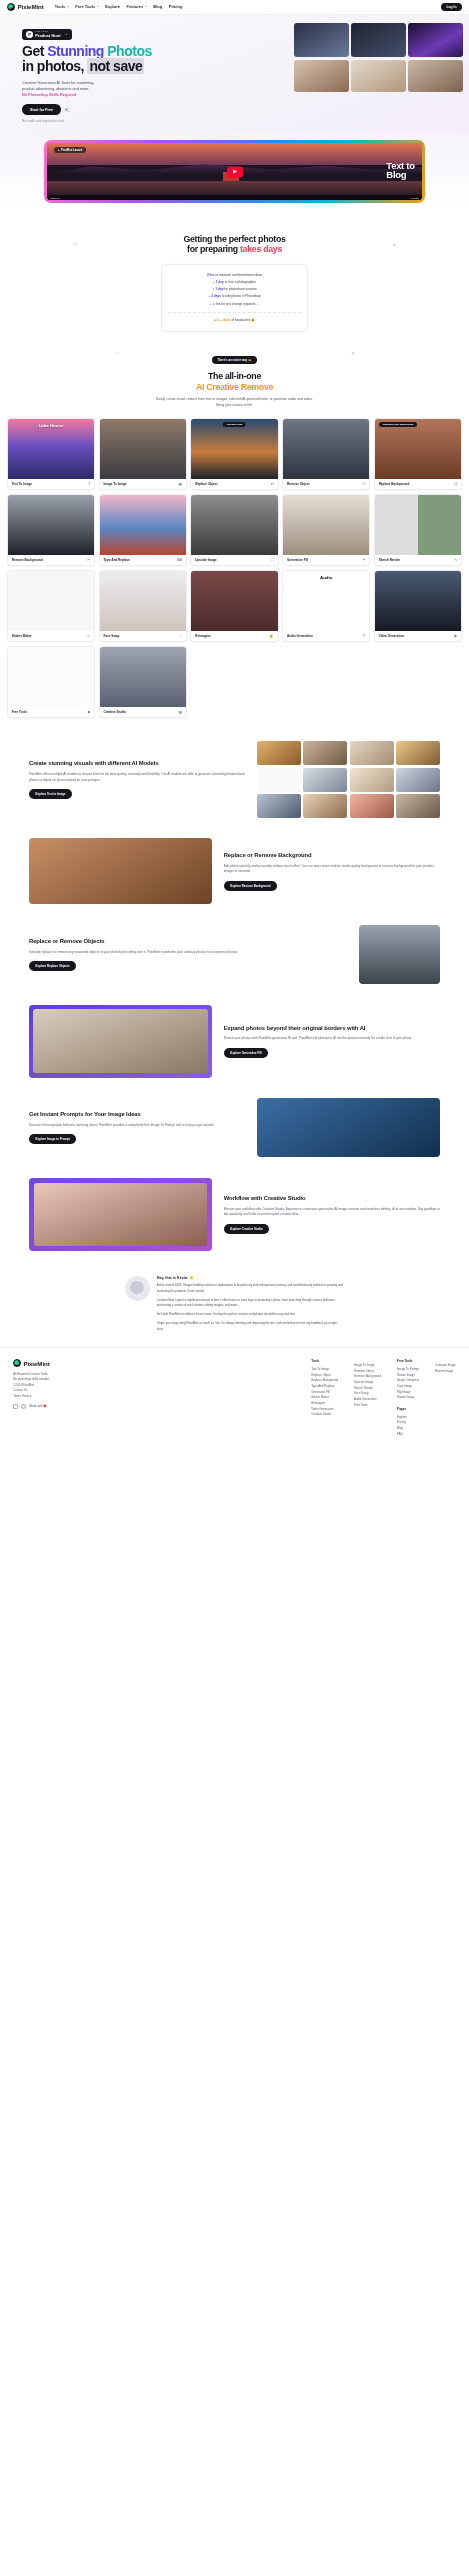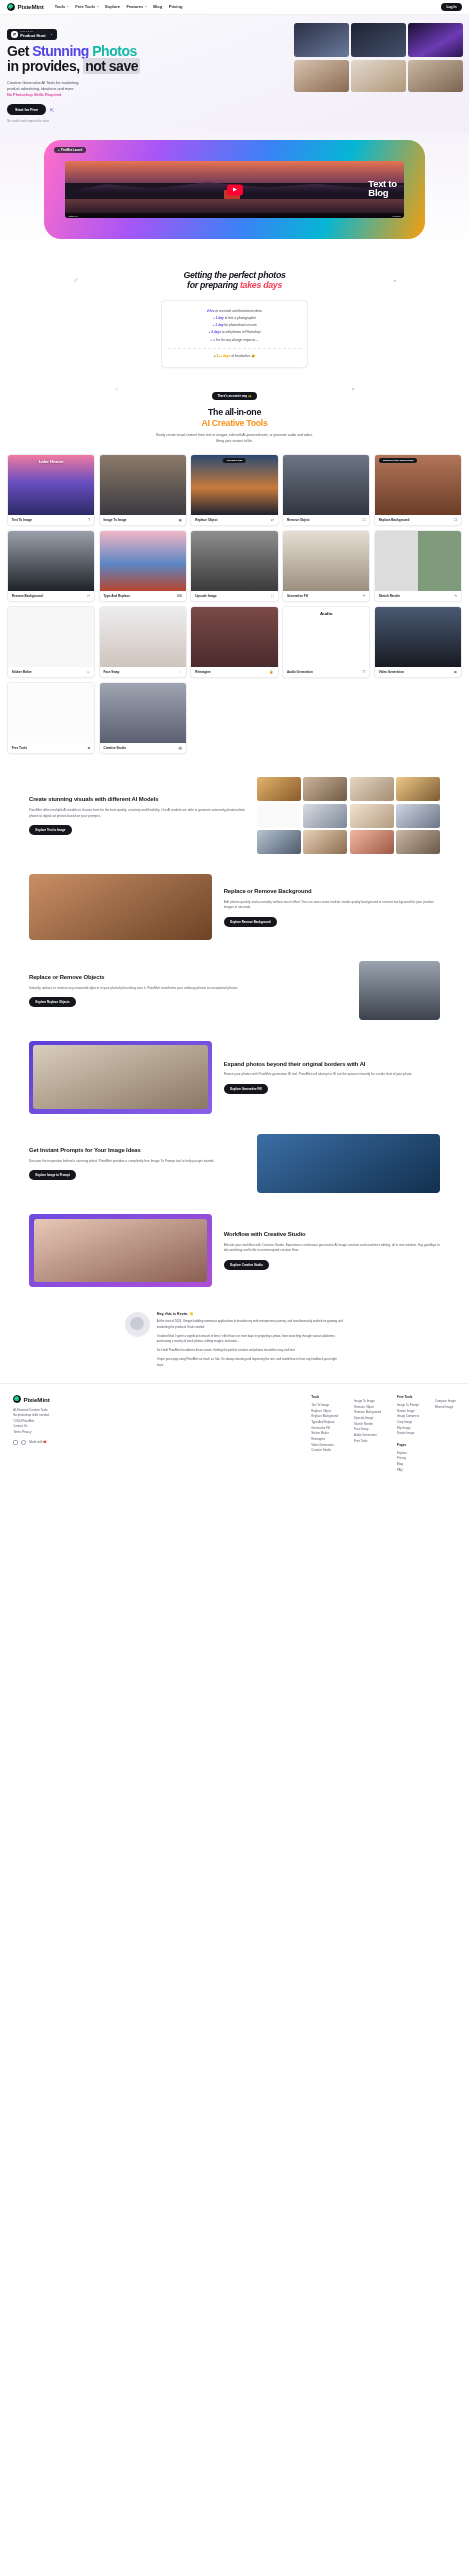--- a/index.html
+++ b/index.html
@@ -70,21 +70,21 @@
   .hero-gallery{
     position:absolute; right:5.9px; top:8.8px; width:169px;
     display:grid; grid-template-columns:repeat(3,1fr); gap:2.2px;
   }
   .hero-gallery .tile{ height:34px; border-radius:2.9px; }
   .hero-gallery .tile.t2{ height:32px; }
 
   
   .video-sec{ padding:7.3px 0 10.3px; background:linear-gradient(180deg,#f6f3fa,#ffffff); }
   .video-card{
-    width:381px; margin:0 auto; border-radius:17px; padding:21px;
+    width:381px; margin:0 auto; border-radius:7px; padding:3px;
     background:linear-gradient(110deg,#ff6ec7 0%,#a855f7 28%,#3b82f6 55%,#06b6d4 75%,#f59e0b 100%);
     position:relative;
   }
   .video-chip{
     position:absolute; left:10.3px; top:7.3px; z-index:3;
     background:rgba(20,22,28,.72); color:#fff; font-size:2.6px; font-weight:600;
     padding:1.5px 3.7px; border-radius:7.3px; display:flex; align-items:center; gap:1.5px;
   }
   .video-inner{ height:57px; border-radius:3.7px; overflow:hidden; position:relative;
     background:linear-gradient(180deg,#cf5b5b,#2c1a2e 70%); }
@@ -211,32 +211,32 @@
           <span>Features</span>
           <i class="caret"></i>
         </span>
       <span class="nav-link">Blog</span>
       <span class="nav-link">Pricing</span>
     </div>
     <button class="login-btn">Log In</button>
   </div>
 
   <div class="hero">
-    <div style="width:213px;margin-left:7px;text-align:left;">
+    <div style="width:213px;margin-left:22px;text-align:left;">
       <div class="ph-badge">
         <span class="ph-icon">P</span>
         <span class="ph-lbl">
           <span class="s1">FIND US ON</span>
           <span class="s2">Product Hunt</span>
         </span>
         <span class="ph-up">▲</span>
       </div>
       <h1 class="hero-title">
         <span>Get </span><span class="c-indigo">Stunning </span><span class="c-teal">Photos</span><br>
-        <span>in provides, </span><span class="hl">not save</span>
+        <span>in photos, </span><span class="hl">not save</span>
       </h1>
       <div class="hero-sub">
         <span>Creative Generative AI Tools for marketing,</span><br>
         <span>product advertising, ideations and more.</span><br>
         <span class="pink">No Photoshop Skills Required</span>
       </div>
       <div class="hero-cta-row" style="justify-content:flex-start;">
         <button class="btn-dark">Start for Free</button>
         <span class="cursor-ico">⇱</span>
       </div>
@@ -270,21 +270,21 @@
           <span>Blog</span>
         </div>
         <div class="video-bar">
           <span class="wm">Watch on</span>
           <span class="yt">YouTube</span>
         </div>
       </div>
     </div>
   </div>
 
-  <div class="sec" style="position:relative;font-style:italic;">
+  <div class="sec" style="position:relative;">
     <span class="doodle" style="left:73px;top:28px;">↺</span>
     <span class="doodle" style="right:73px;top:28px;">▸</span>
     <h2 class="sec-title">
       <span>Getting the perfect photos</span><br>
       <span>for preparing </span><span class="c-red">takes days</span>
     </h2>
     <div class="pain-card">
       <div class="pain-line"><b>2 hrs</b><span> to research and brainstorm ideas</span></div>
       <div class="pain-line"><span>+ </span><b>1 day</b><span> to hire a photographer</span></div>
       <div class="pain-line"><span>+ </span><b>1 day</b><span> for photoshoot session</span></div>
@@ -293,21 +293,21 @@
       <div class="pain-line total"><span>= </span><b>5++ days</b><span> of headaches 😩</span></div>
     </div>
   </div>
 
   <div class="sec" style="position:relative;padding-top:4.4px;">
     <span class="doodle" style="left:114px;top:4.4px;">☺</span>
     <span class="doodle" style="right:114px;top:4.4px;">✦</span>
     <span class="eyebrow">There's an easier way 🙌</span>
     <h2 class="sec-title">
       <span>The all-in-one</span><br>
-      <span class="c-orange">AI Creative Tools</span>
+      <span class="c-orange">AI Creative Remove</span>
     </h2>
     <div class="sec-desc">
       <span>Easily create visual content from text or images, edit with AI-powered tools, or generate audio and video.</span><br>
       <span>Bring your visions to life.</span>
     </div>
 
     <div class="tool-grid">
 
       <div class="tool-card">
         <div class="tool-thumb" style="background:linear-gradient(180deg,#f07aa0,#6a4fc0 45%,#2b2a66);">

